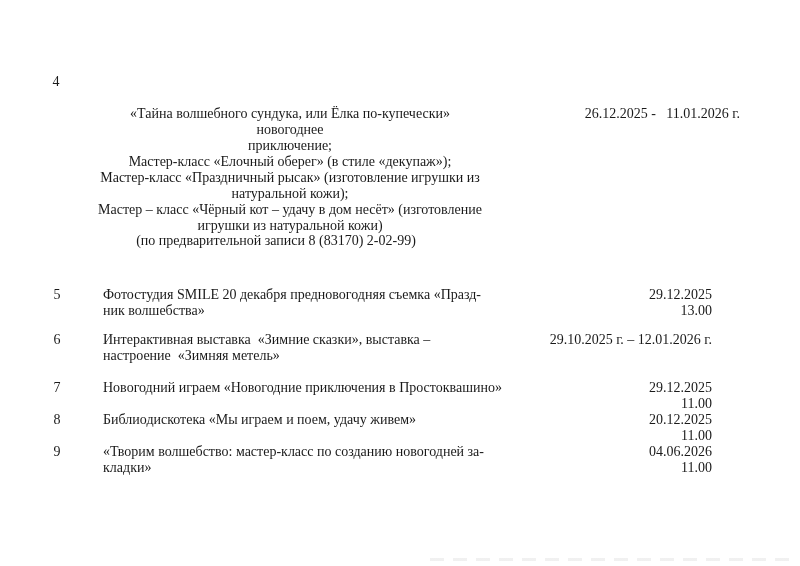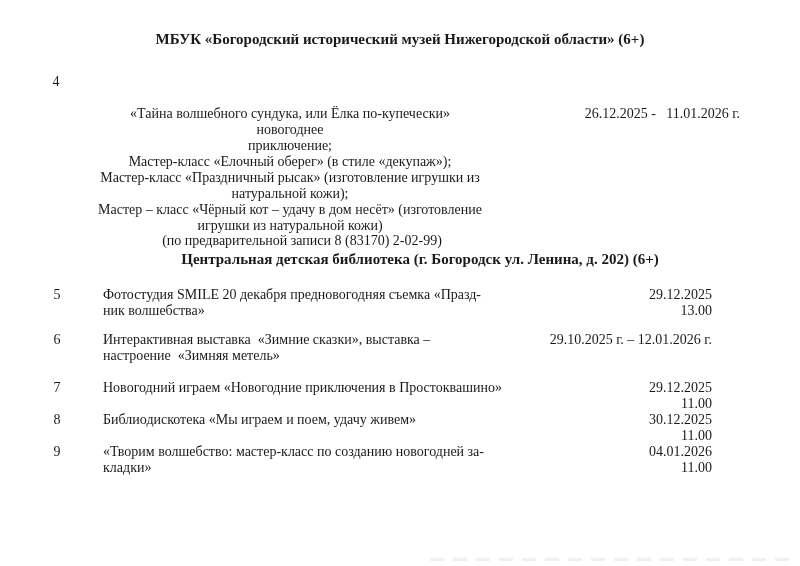--- a/index.html
+++ b/index.html
@@ -20,21 +20,21 @@
     font-weight: bold;
     font-size: 15px;
     line-height: 19px;
     text-align: center;
     white-space: pre-wrap;
   }
   
   .title-museum   { top: 30px;  left: 0;     width: 800px; }
   .row4-number    { top: 74px;  left: 45px;  width: 22px;  text-align: center; }
   .row4-events    { top: 64px;  left: 98px;  width: 384px; }
-  .row4-note      { top: 191px; left: 110px;  width: 384px; }
+  .row4-note      { top: 191px; left: 84px;  width: 384px; }
   .row4-dates     { top: 64px;  left: 525px; width: 215px; text-align: right; }
   
   .title-library  { top: 250px; left: 60px;  width: 720px; }
   .lib-row .num   { position: absolute; left: 46px;  width: 22px;  text-align: center; }
   .lib-row .txt   { position: absolute; left: 103px; width: 420px; }
   .lib-row .dat   { position: absolute; left: 517px; width: 195px; text-align: right; }
   .lib-row-0 .num, .lib-row-0 .txt, .lib-row-0 .dat { top: 287px; }
   .lib-row-1 .num, .lib-row-1 .txt, .lib-row-1 .dat { top: 332px; }
   .lib-row-2 .num, .lib-row-2 .txt, .lib-row-2 .dat { top: 380px; }
   .lib-row-3 .num, .lib-row-3 .txt, .lib-row-3 .dat { top: 412px; }
@@ -44,37 +44,35 @@
     top: 558px; left: 430px; width: 365px; height: 3px;
     background: repeating-linear-gradient(90deg, #ededed 0 14px, transparent 14px 23px);
     opacity: 0.8;
   }
 </style>
 </head>
 <body>
 
 <div class="page">
 
-  <div class="abs heading title-museum">МБУК «Богородский исторический музей Нижегородской области» (6+)</div>
 
   <div class="abs body-text row4-number">4</div>
 
   <div class="abs body-text pre center row4-events">«Тайна волшебного сундука, или Ёлка по-купечески» новогоднее
 приключение;
 Мастер-класс «Елочный оберег» (в стиле «декупаж»);
 Мастер-класс «Праздничный рысак» (изготовление игрушки из
 натуральной кожи);
 Мастер – класс «Чёрный кот – удачу в дом несёт» (изготовление
 игрушки из натуральной кожи)</div>
 
   <div class="abs body-text pre center row4-note">(по предварительной записи 8 (83170) 2-02-99)</div>
 
   <div class="abs body-text pre center row4-dates">26.12.2025 -   11.01.2026 г.</div>
 
-  <div class="abs heading title-library">Центральная детская библиотека (г. Богородск ул. Ленина, д. 202) (6+)</div>
 
   <div class="lib-row lib-row-0">
     <div class="num body-text">5</div>
     <div class="txt body-text pre">Фотостудия SMILE 20 декабря предновогодняя съемка «Празд-
 ник волшебства»</div>
     <div class="dat body-text pre">29.12.2025
 13.00</div>
   </div>
 
   <div class="lib-row lib-row-1">
@@ -87,27 +85,27 @@
   <div class="lib-row lib-row-2">
     <div class="num body-text">7</div>
     <div class="txt body-text pre">Новогодний играем «Новогодние приключения в Простоквашино»</div>
     <div class="dat body-text pre">29.12.2025
 11.00</div>
   </div>
 
   <div class="lib-row lib-row-3">
     <div class="num body-text">8</div>
     <div class="txt body-text pre">Библиодискотека «Мы играем и поем, удачу живем»</div>
-    <div class="dat body-text pre">30.12.2025
+    <div class="dat body-text pre">20.12.2025
 11.00</div>
   </div>
 
   <div class="lib-row lib-row-4">
     <div class="num body-text">9</div>
     <div class="txt body-text pre">«Творим волшебство: мастер-класс по созданию новогодней за-
 кладки»</div>
-    <div class="dat body-text pre">04.01.2026
+    <div class="dat body-text pre">04.06.2026
 11.00</div>
   </div>
 
   <div class="abs scan-artifact"></div>
 
 </div>
 
 </body></html>

